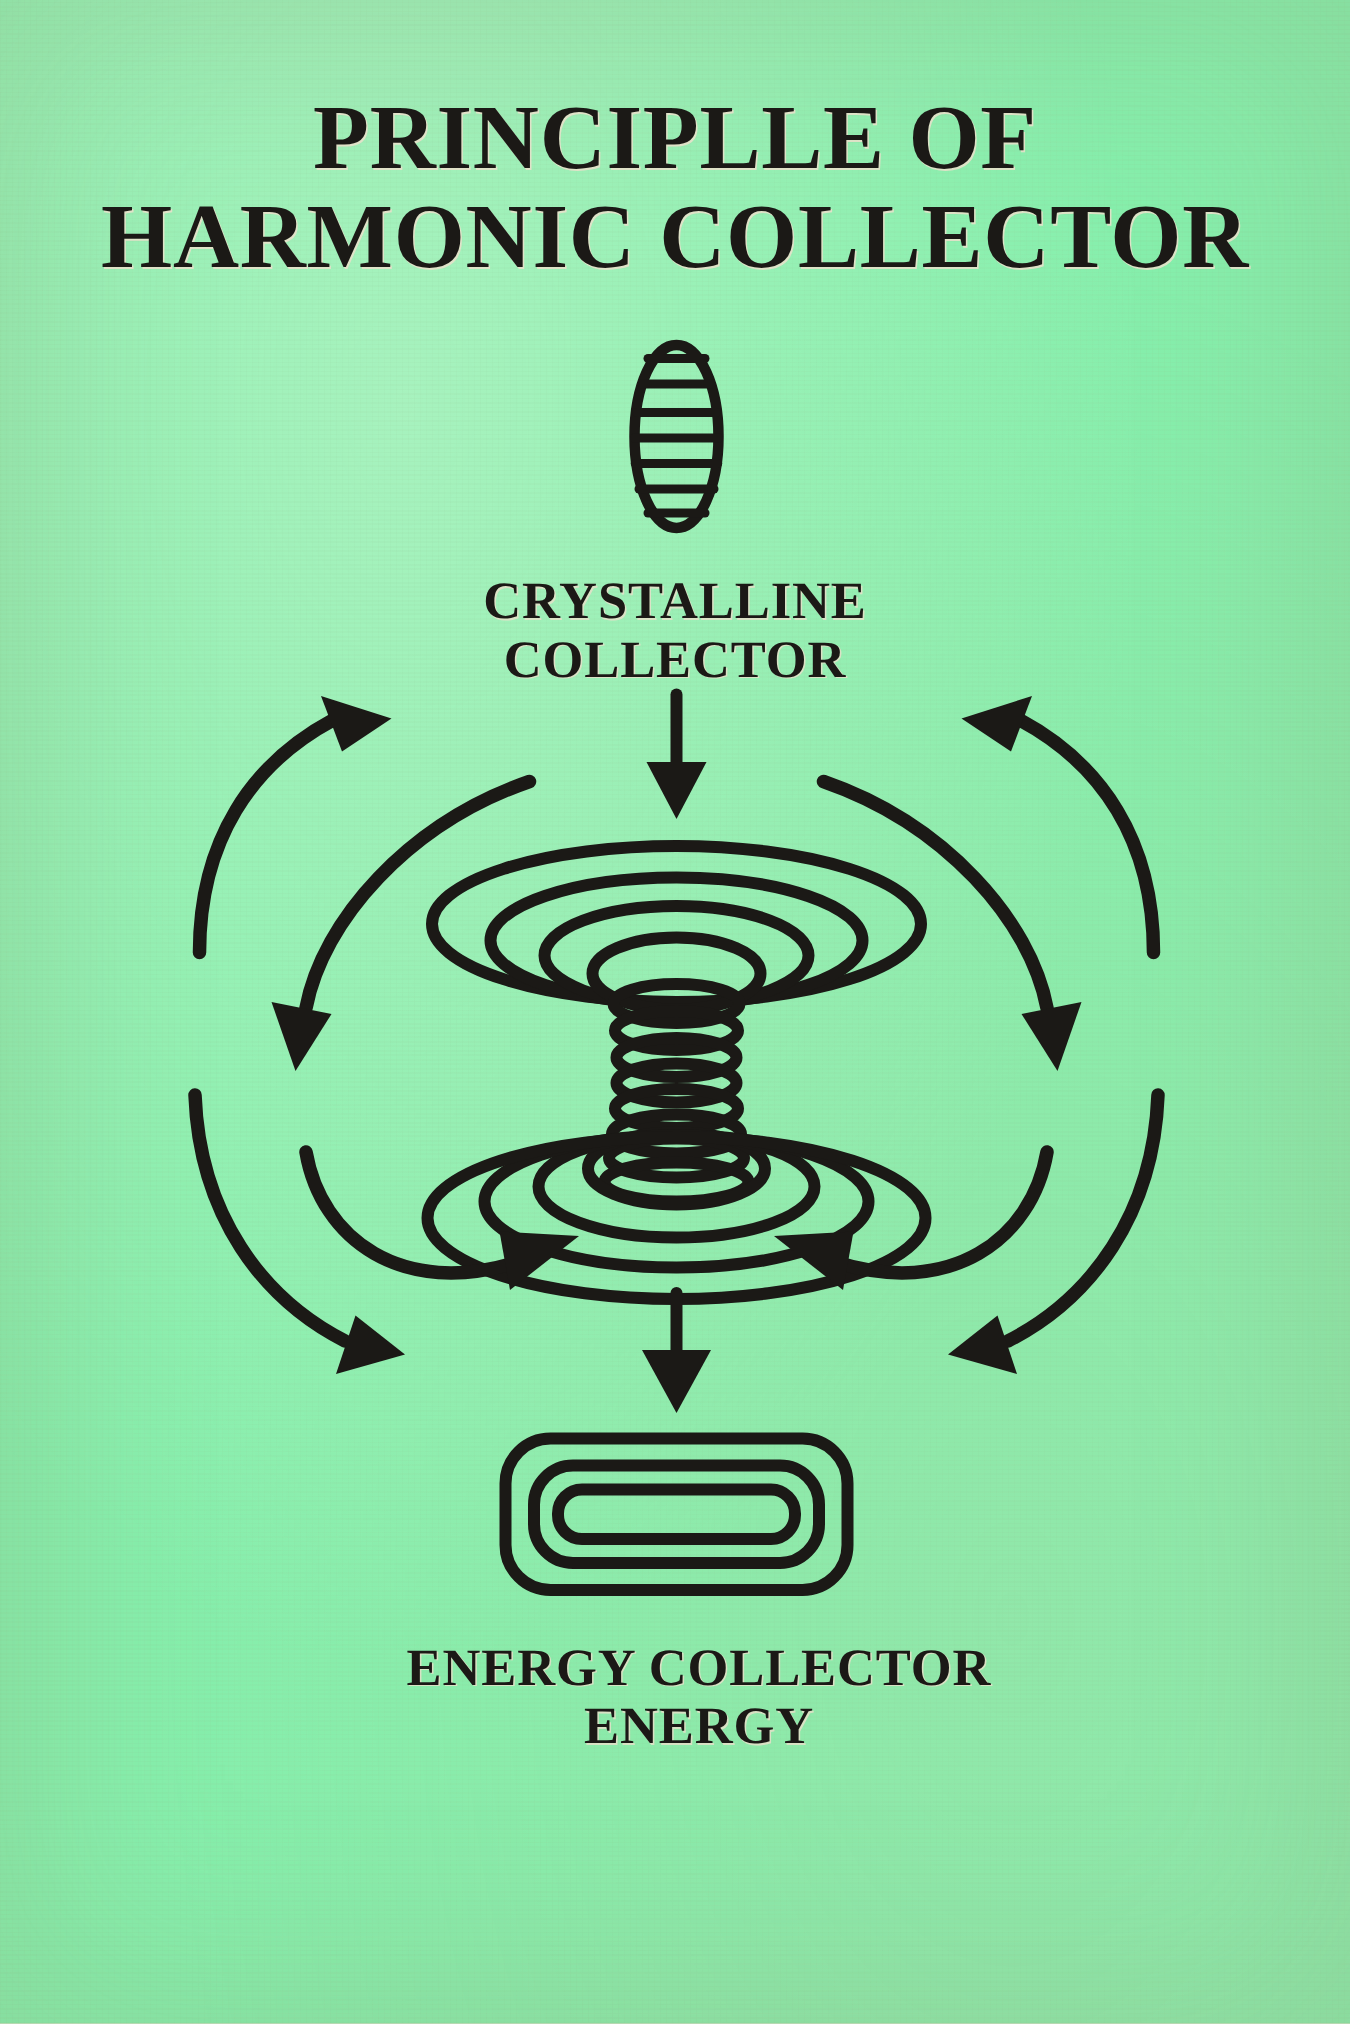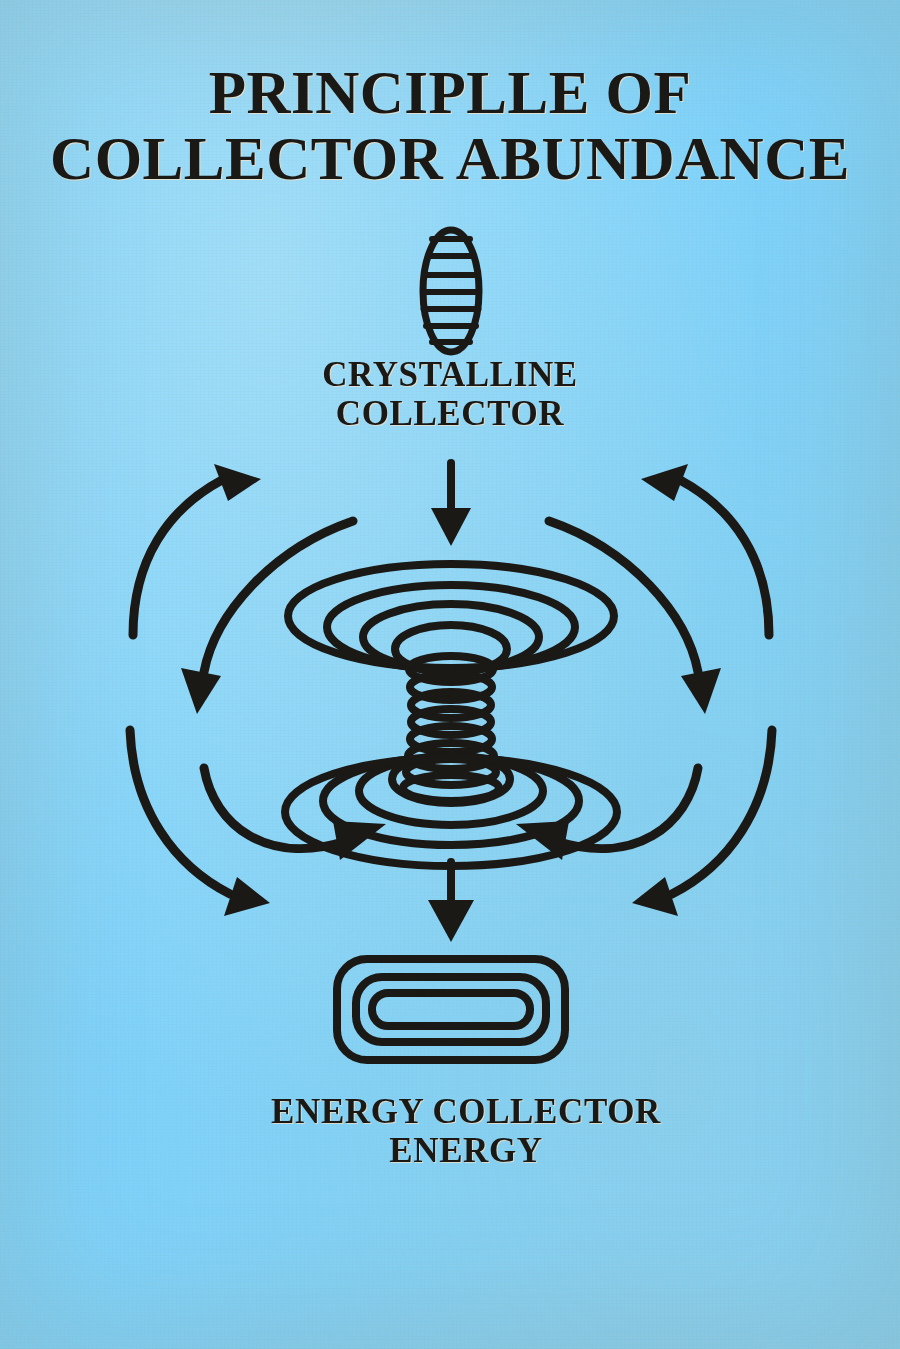--- a/index.html
+++ b/index.html
@@ -8,21 +8,21 @@
     background: #ded1bb;
   }
   body {
     font-family: "Liberation Serif", "DejaVu Serif", serif;
   }
   #poster {
     position: relative;
     width: 900px;
     height: 1349px;
     margin: 0 auto;
-    background-color: #7dd3fc;
+    background-color: #86efac;
     overflow: hidden;
   }
   
   #paper-grain {
     position: absolute;
     inset: 0;
     pointer-events: none;
     opacity: 0.5;
     background-image:
       repeating-linear-gradient(0deg, rgba(160,140,110,0.07) 0px, rgba(160,140,110,0.07) 1px, rgba(255,255,255,0) 1px, rgba(255,255,255,0) 3px),
@@ -62,21 +62,21 @@
     right: 0;
     text-align: center;
     color: #1b1916;
     font-weight: bold;
     font-size: 35px;
     letter-spacing: 0.6px;
     line-height: 1.12;
     text-shadow: 1px 1px 0 rgba(235,224,203,0.8);
     z-index: 4;
   }
-  #label-oscillator { top: 355px; }
+  #label-oscillator { top: 381px; }
   #label-collector  { top: 1092px; padding-left: 32px; }
   .label-line { display: block; }
 
   #diagram-svg {
     position: absolute;
     left: 0;
     top: 0;
     width: 900px;
     height: 1349px;
     z-index: 3;
@@ -91,21 +91,21 @@
 </style>
 </head>
 <body>
 
 <div id="poster">
 
   <div id="paper-grain"></div>
 
   <div class="title-block">
     <span class="title-line title-line-1">PRINCIPLLE OF</span>
-    <span class="title-line title-line-2">COLLECTOR ABUNDANCE</span>
+    <span class="title-line title-line-2">HARMONIC COLLECTOR</span>
   </div>
 
   <div class="node-label" id="label-oscillator">
     <span class="label-line">CRYSTALLINE</span>
     <span class="label-line">COLLECTOR</span>
   </div>
 
   <div class="node-label" id="label-collector">
     <span class="label-line">ENERGY COLLECTOR</span>
     <span class="label-line">ENERGY</span>

